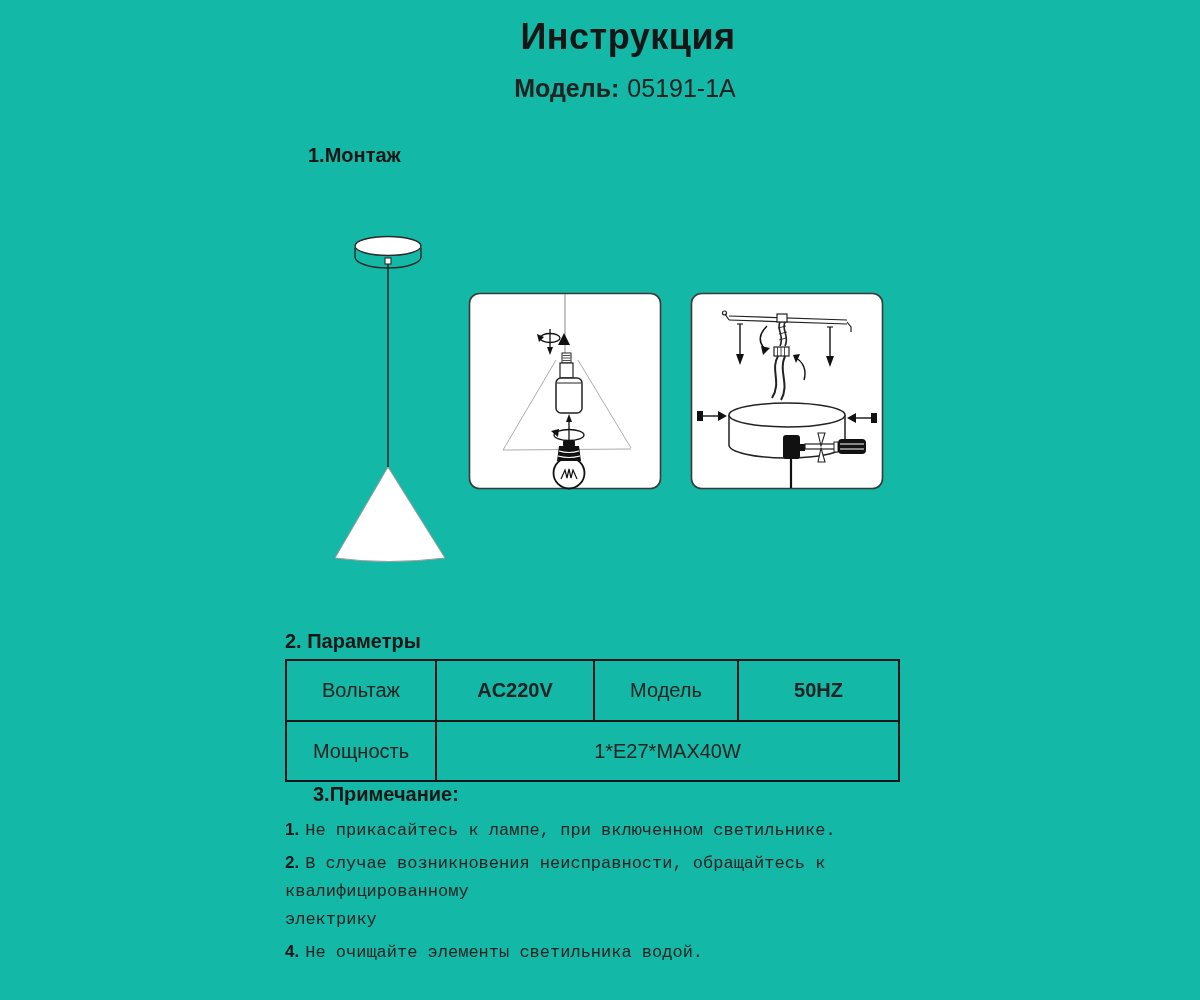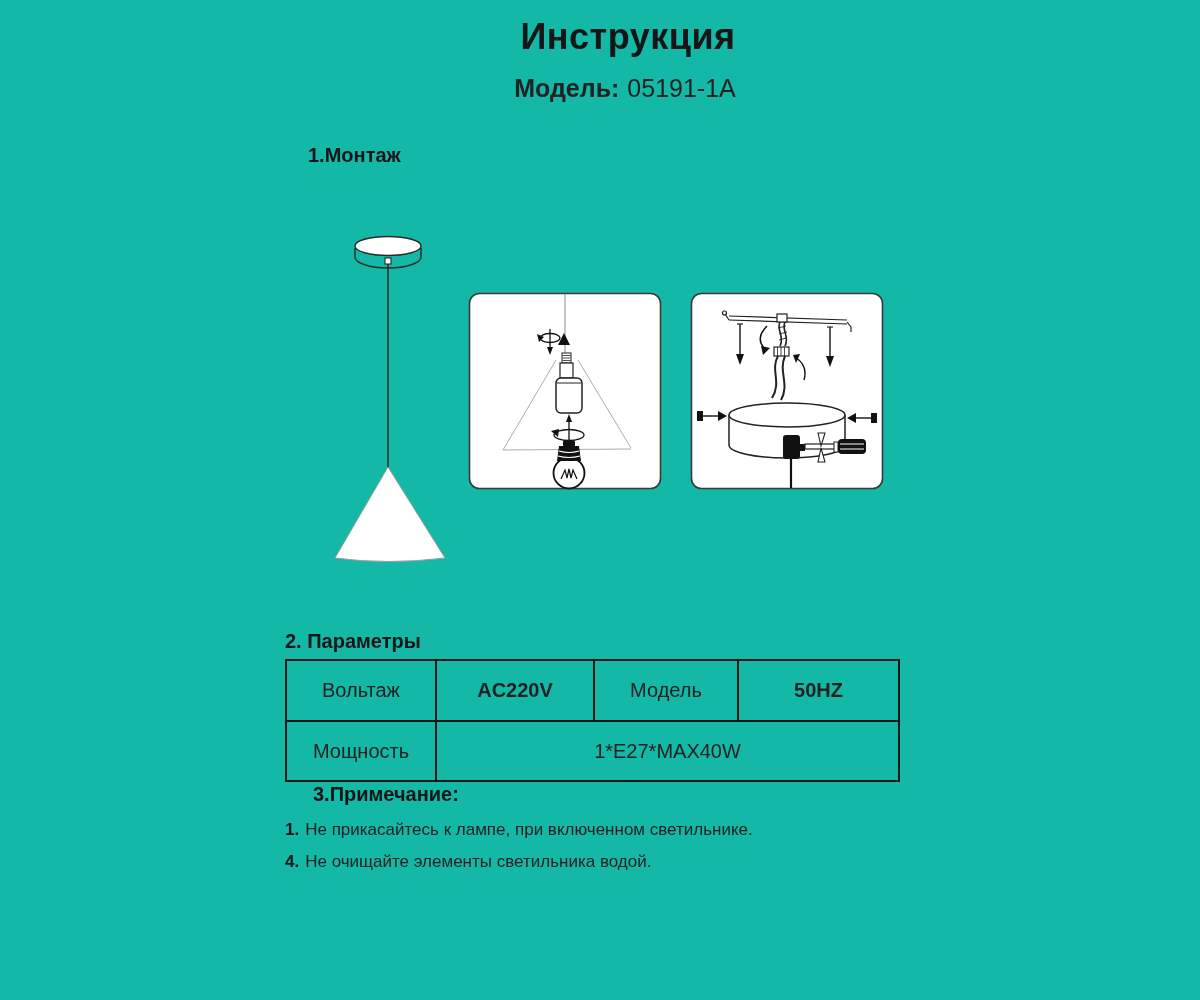--- a/index.html
+++ b/index.html
@@ -36,21 +36,21 @@
   }
   table.params tr.r1 td{height:35px;}
   td.bold{font-weight:bold;color:#111;margin-top:8px;}
   td.big{font-size:22px;}
   .notes{
     position:absolute;left:285px;top:816px;width:655px;
     font-size:17px;line-height:27px;color:#222;
   }
   .note{margin:0 0 5px 0;}
   .note .num{font-weight:bold;margin-right:6px;color:#161616;}
-  .note .txt{white-space:pre-line;}
+  .note .txt{white-space:pre-line;font-family:Liberation Mono, monospace;}
 </style>
 </head>
 <body>
 
 <div class="page">
 
   <div class="title">Инструкция</div>
   <div class="model-line">
     <span class="lbl">Модель:</span><span>05191-1A</span>
   </div>
@@ -203,17 +203,21 @@
   </tbody>
     </table>
 
   <div class="sec-heading" id="h-notes">3.Примечание:</div>
 
   <div class="notes">
     <div class="note">
       <span class="num">1.</span><span class="txt">Не прикасайтесь к лампе, при включенном светильнике.</span>
     </div>
     <div class="note">
+      <span class="num">2.</span><span class="txt">В случае возникновения неисправности, обращайтесь к квалифицированному
+электрику</span>
+    </div>
+    <div class="note">
       <span class="num">4.</span><span class="txt">Не очищайте элементы светильника водой.</span>
     </div>
   </div>
 
 </div>
 
 </body></html>

